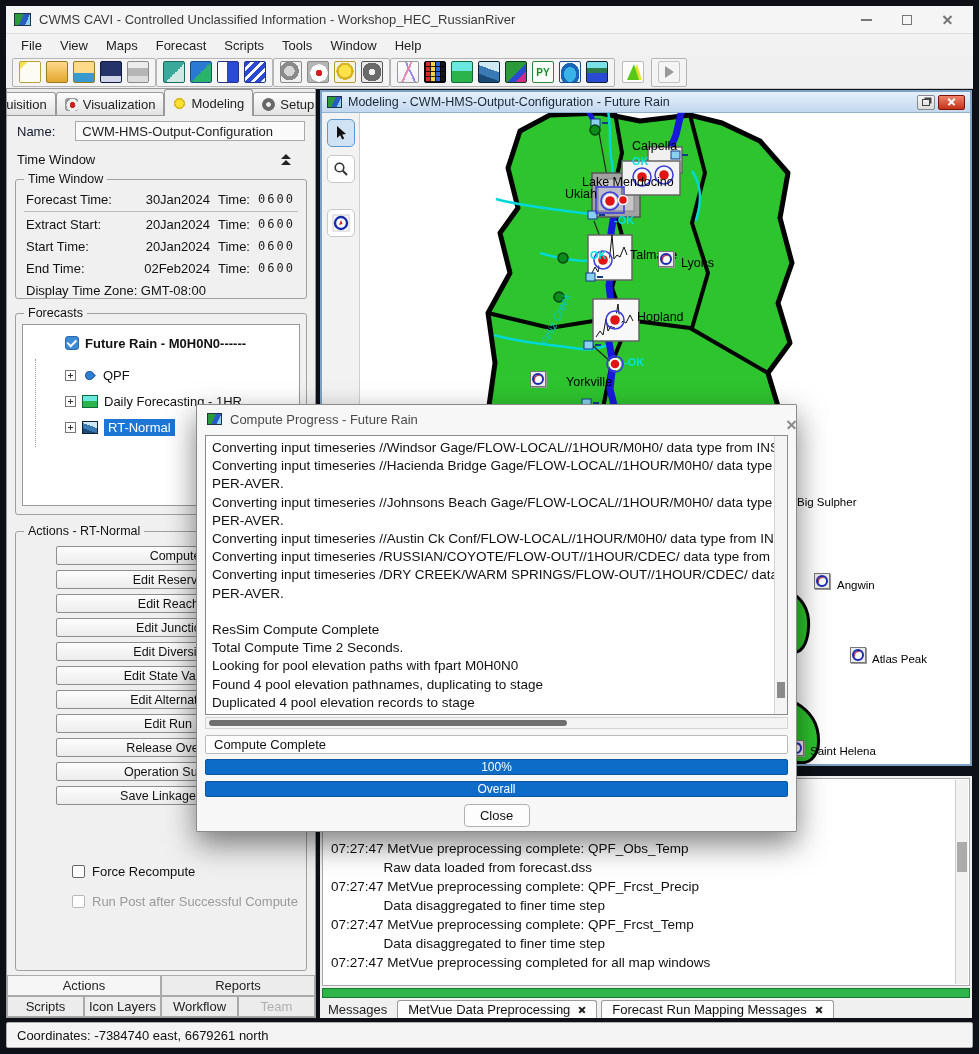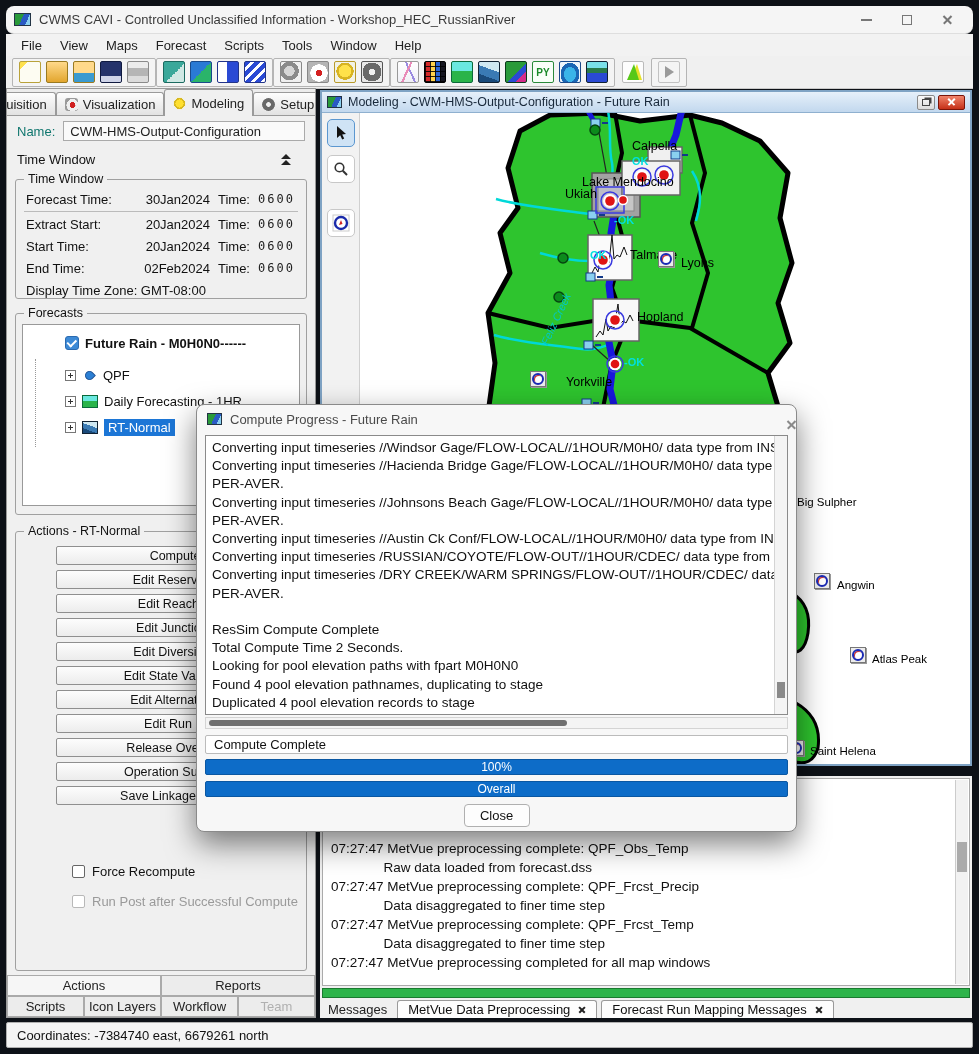--- a/index.html
+++ b/index.html
@@ -1,20 +1,20 @@
 <!DOCTYPE html>
 <html><head>
 <meta charset="utf-8">
 <style>
   * { margin:0; padding:0; box-sizing:border-box; }
   body { font-family:"Liberation Sans", sans-serif; background:#333; }
   .screen { position:relative; width:979px; height:1054px; background:#0d1117; overflow:hidden; }
 
   
-  .titlebar { position:absolute; left:6px; top:6px; right:6px; height:28px; background:#f5f5f5; border-bottom:1px solid #dedede; display:flex; align-items:center; padding:0 8px;border-radius:8px; }
+  .titlebar { position:absolute; left:6px; top:6px; right:6px; height:28px; background:#f5f5f5; border-bottom:1px solid #dedede; display:flex; align-items:center; padding:0 8px; }
   .app-icon { width:17px; height:13px; background:linear-gradient(115deg,#2a9a3a 45%,#2a5ac4 45% 75%,#8ad0f0 75%); border:1px solid #234; margin-right:8px; }
   .title-text { font-size:13px; color:#3a3a3a; }
   .win-controls { margin-left:auto; display:flex; gap:30px; align-items:center; padding-right:12px; }
   .wc-min { width:11px; height:2px; background:#777; }
   .wc-max { width:10px; height:10px; border:1.5px solid #777; }
   .x-glyph { position:relative; width:11px; height:11px; }
   .x-glyph::before,.x-glyph::after { content:""; position:absolute; left:0; top:4.5px; width:11px; height:1.6px; background:#777; }
   .x-glyph::before { transform:rotate(45deg); } .x-glyph::after { transform:rotate(-45deg); }
 
   
@@ -58,21 +58,21 @@
   .lp-tabs { position:absolute; left:0; top:0; right:0; height:27px; display:flex; align-items:flex-end; border-bottom:1px solid #9a9a9a; background:#ececec; }
   .lp-tab { display:inline-flex; align-items:center; gap:5px; height:23px; border:1px solid #9a9a9a; border-bottom:none; border-radius:3px 3px 0 0; background:linear-gradient(#fdfdfd,#e2e2e2); padding:0 8px; font-size:13px; color:#222; white-space:nowrap; }
   .lp-tab.first { margin-left:-12px; padding-left:3px; }
   .lp-tab.active { background:#f0f0f0; height:27px; margin-bottom:-1px; z-index:2; }
   .tabicon { width:13px; height:13px; border-radius:3px; }
   .tabicon.viz { background:radial-gradient(circle at 58% 55%,#d02020 28%,#efefef 29% 58%,#9a9a9a 59%); }
   .tabicon.sun { background:radial-gradient(circle,#ffe030 44%,#d8b820 45% 60%,#f0f0e0 61%); border-radius:50%; }
   .tabicon.gear { background:radial-gradient(circle,#f0f0f0 24%,#686868 25% 70%,#e8e8e8 71%); border-radius:50%; }
 
   .name-row { position:absolute; left:0; top:30px; right:0; height:24px; display:flex; align-items:center; padding:0 10px; }
-  .name-label { font-size:13px; color:#0f766e; margin-right:8px; }
+  .name-label { font-size:13px; color:#0f172a; margin-right:20px; }
   .name-field { flex:1; height:20px; border:1px solid #aaa; background:#fafafa; font-size:13px; color:#222; padding:0 6px; font-family:"Liberation Sans",sans-serif; }
 
   .tw-header { position:absolute; left:10px; top:60px; right:10px; height:20px; display:flex; align-items:center; font-size:13px; color:#111; }
   .collapse-ctl { margin-left:auto; display:flex; flex-direction:column; gap:1px; padding-right:14px; }
   .chev-up { width:0; height:0; border-left:5px solid transparent; border-right:5px solid transparent; border-bottom:5px solid #222; }
 
   .groupbox { position:absolute; border:1px solid #a0a0a0; border-radius:3px; }
   .gb-legend { position:absolute; top:-8px; left:8px; background:#f0f0f0; padding:0 4px; font-size:12.5px; color:#111; }
   .gb-tw { left:8px; top:90px; right:8px; height:120px; }
   .tw-row { display:flex; align-items:center; height:22px; padding:0 10px; font-size:13px; color:#111; }
@@ -148,21 +148,21 @@
   .msg-vthumb { position:absolute; left:1px; right:1px; top:62px; height:30px; background:#ababab; }
   .msg-green { position:absolute; left:2px; right:2px; top:212px; height:10px; background:#2db44a; border:1px solid #1a7a30; }
   .msg-tabs { position:absolute; left:2px; right:2px; top:224px; height:18px; display:flex; align-items:flex-end; gap:4px; }
   .msg-tab-label { font-size:13px; color:#222; padding:0 6px 1px; }
   .msg-tab { display:inline-flex; align-items:center; gap:8px; height:18px; border:1px solid #9a9a9a; border-bottom:none; background:#fdfdfd; border-radius:3px 3px 0 0; padding:0 10px; font-size:13px; color:#111; }
   .x-mini { position:relative; width:8px; height:8px; }
   .x-mini::before,.x-mini::after { content:""; position:absolute; left:0; top:3.1px; width:8px; height:1.8px; background:#222; }
   .x-mini::before { transform:rotate(45deg); } .x-mini::after { transform:rotate(-45deg); }
 
   
-  .dialog { position:absolute; left:196px; top:404px; width:601px; height:428px; background:#f7f7f7; border:1px solid #8a8a8a; border-radius:8px; box-shadow:0 12px 30px rgba(0,0,0,.5); z-index:50; }
+  .dialog { position:absolute; left:196px; top:404px; width:601px; height:428px; background:#f7f7f7; border:1px solid #8a8a8a; border-radius:1px; box-shadow:0 12px 30px rgba(0,0,0,.5); z-index:50; }
   .dlg-title { position:absolute; left:0; top:0; right:0; height:28px; display:flex; align-items:center; gap:8px; padding:0 10px; }
   .dlg-title-text { font-size:13px; color:#4a4a4a; }
   .dlg-x { margin-left:auto; } .dlg-x .x-glyph::before,.dlg-x .x-glyph::after { background:#8a8a8a; }
   .dlg-log { position:absolute; left:8px; right:8px; top:30px; height:280px; background:#fff; border:1px solid #8a8a8a; overflow:hidden; padding:3px 6px; }
   .dlg-line { font-size:13.5px; color:#111; line-height:18.2px; min-height:18.2px; white-space:pre; }
   .dlg-vscroll { position:absolute; right:9px; top:31px; width:13px; height:278px; background:#f4f4f4; border-left:1px solid #d4d4d4; }
   .dlg-vthumb { position:absolute; left:2px; right:2px; top:246px; height:16px; background:#8a8a8a; }
   .dlg-hscroll { position:absolute; left:8px; right:8px; top:312px; height:12px; background:#f4f4f4; border:1px solid #d4d4d4; }
   .dlg-hthumb { position:absolute; left:3px; top:2px; width:358px; height:6px; background:#6f6f6f; border-radius:3px; }
   .dlg-status { position:absolute; left:8px; right:8px; top:330px; height:19px; background:#fff; border:1px solid #bbb; border-radius:2px; display:flex; align-items:center; padding-left:8px; font-size:13px; color:#111; }

